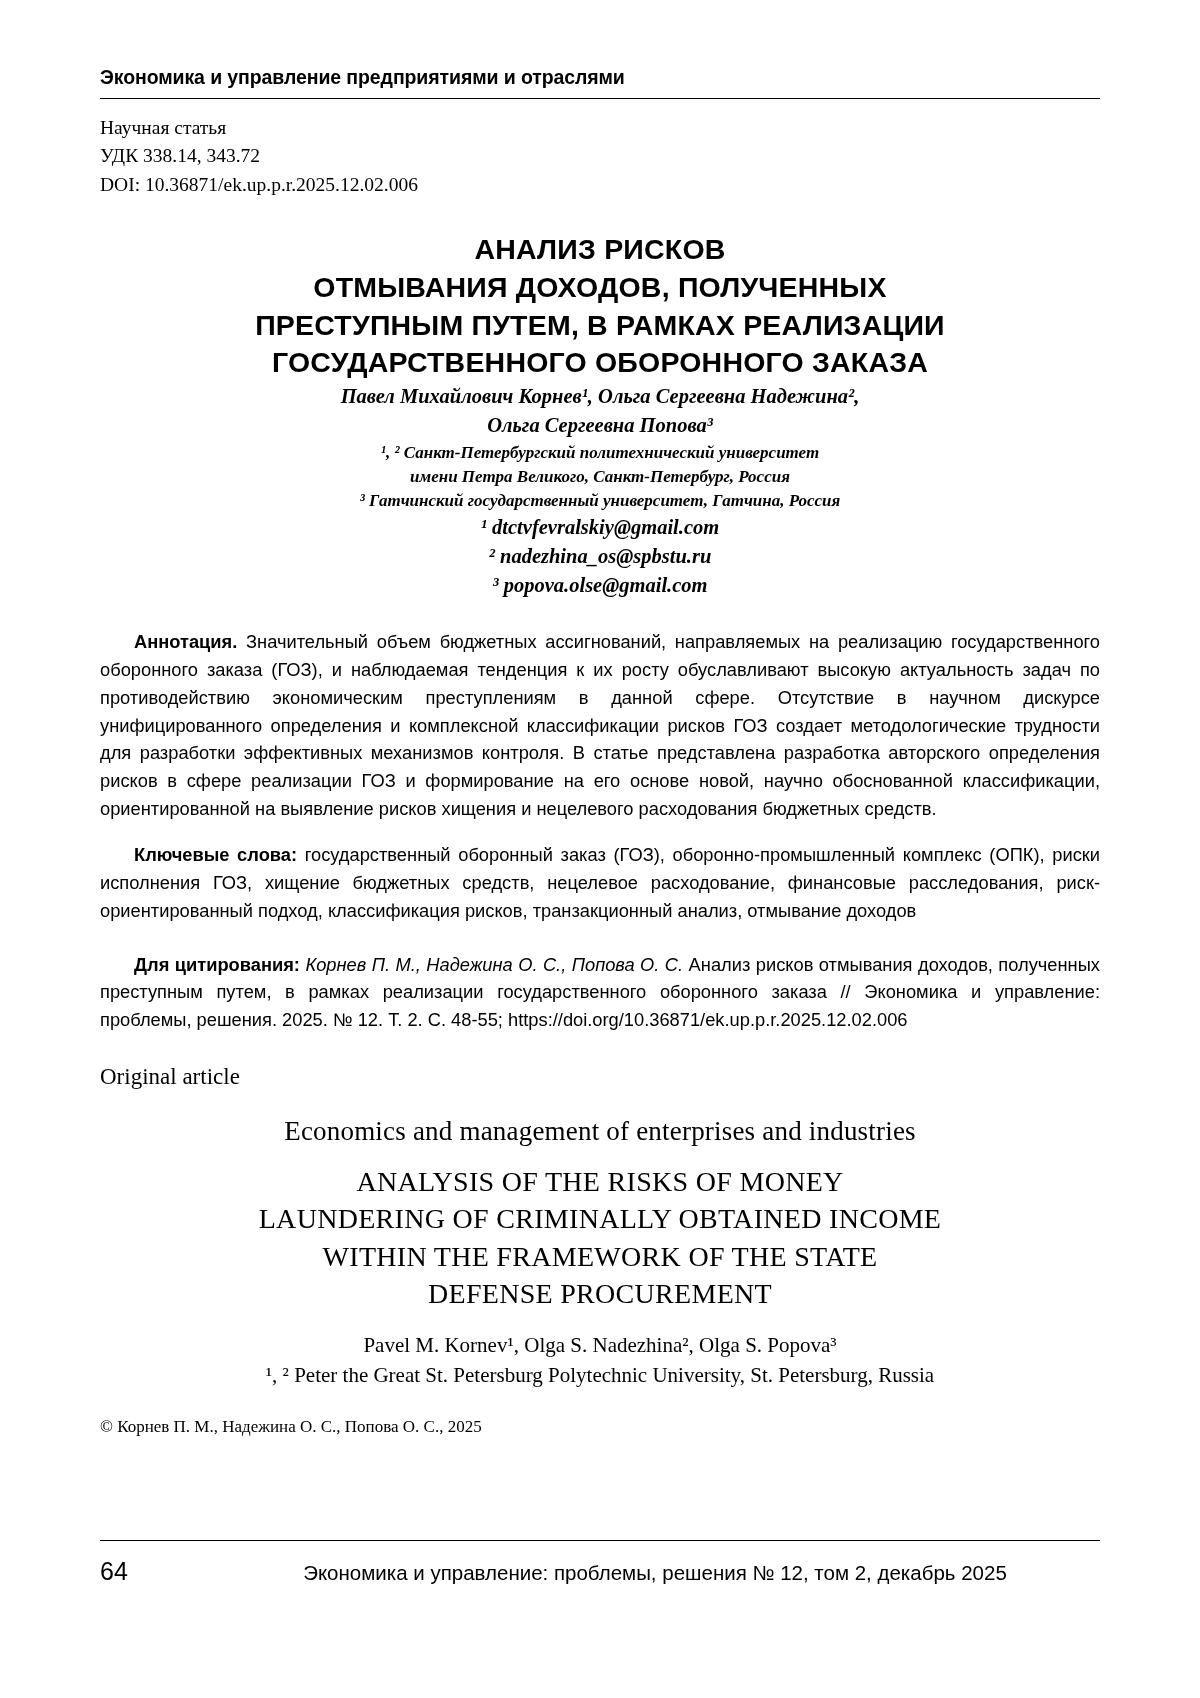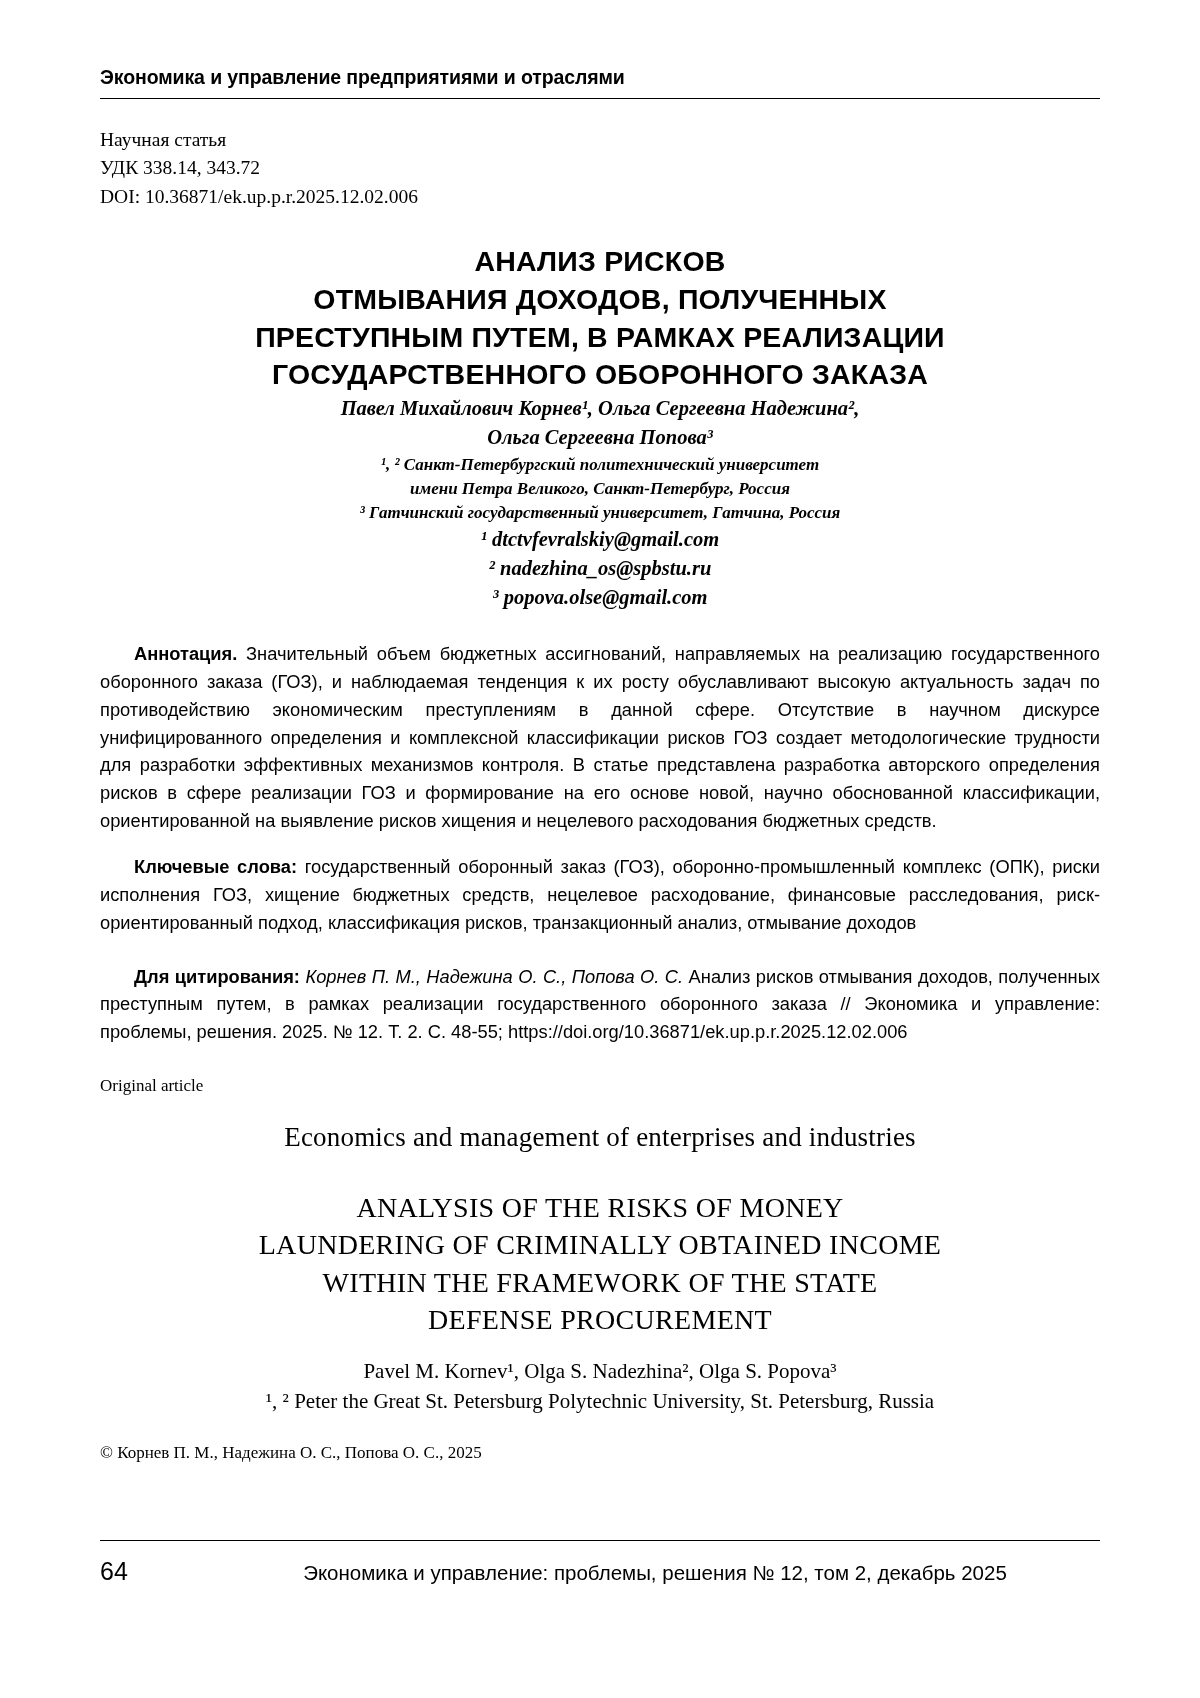--- a/index.html
+++ b/index.html
@@ -40,21 +40,21 @@
     padding-bottom: 9px;
   }
   .rule {
     border-top: 1.4px solid #000;
     width: 100%;
     margin: 0;
   }
 
   
   .meta {
-    margin-top: 27px;
+    margin-top: 15px;
     font-family: "Liberation Serif", serif;
     font-size: 19.5px;
     line-height: 1.45;
     color: #000;
   }
 
   
   .title-ru {
     margin-top: 32px;
     text-align: center;
@@ -116,31 +116,31 @@
     line-height: 1.52;
     text-align: justify;
     text-indent: 34px;
   }
   .citation i { }
 
   
   .original-article {
     margin-top: 30px;
     font-family: "Liberation Serif", serif;
-    font-size: 17px;
+    font-size: 23px;
   }
   .section-en {
     margin-top: 26px;
     text-align: center;
     font-family: "Liberation Serif", serif;
     font-size: 27px;
     letter-spacing: 0.2px;
   }
   .title-en {
-    margin-top: 36px;
+    margin-top: 16px;
     text-align: center;
     font-family: "Liberation Serif", serif;
     font-size: 28px;
     line-height: 1.34;
     letter-spacing: 0.3px;
   }
   .authors-en {
     margin-top: 18px;
     text-align: center;
     font-family: "Liberation Serif", serif;

